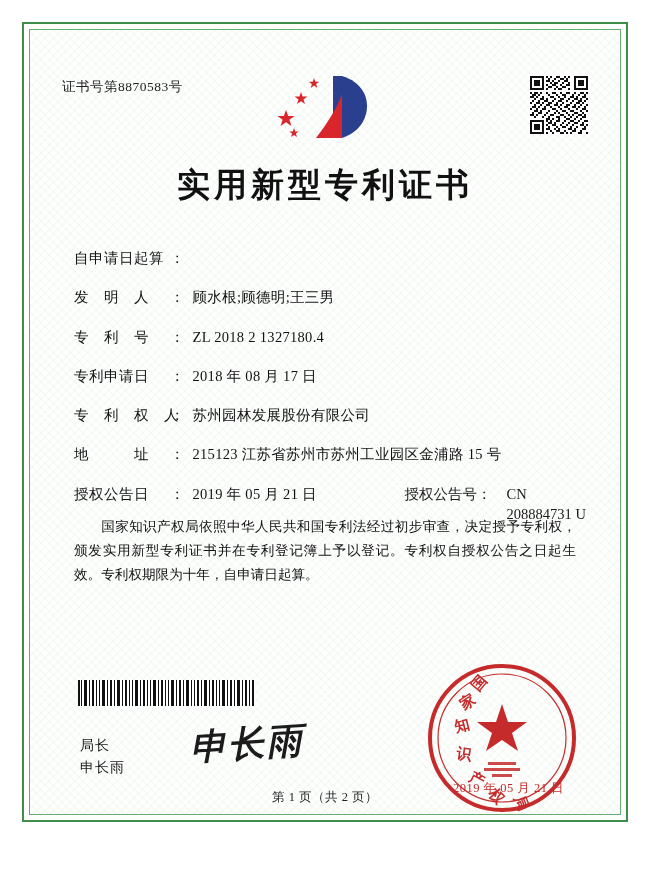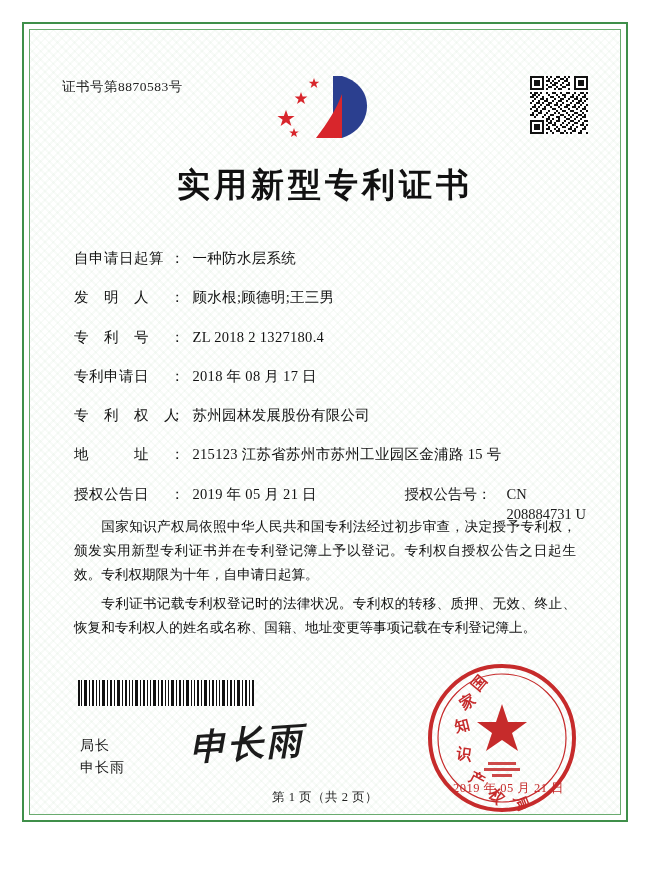--- a/index.html
+++ b/index.html
@@ -446,21 +446,20 @@
     </svg>
   </div>
 
   <div class="title">实用新型专利证书</div>
 
   <div class="fields">
 
     <div class="field-row">
       <span class="field-label">自申请日起算</span>
       <span class="field-sep">：</span>
-      <span class="field-value">一种防水层系统</span>
     </div>
 
     <div class="field-row">
       <span class="field-label">发　明　人</span>
       <span class="field-sep">：</span>
       <span class="field-value">顾水根;顾德明;王三男</span>
     </div>
 
     <div class="field-row">
       <span class="field-label">专　利　号</span>
@@ -491,21 +490,20 @@
       <span class="field-sep">：</span>
       <span class="field-value">2019 年 05 月 21 日</span>
       <span class="label2">授权公告号：</span>
       <span class="value2">CN 208884731 U</span>
     </div>
 
   </div>
 
   <div class="paragraphs">
     <p>国家知识产权局依照中华人民共和国专利法经过初步审查，决定授予专利权，颁发实用新型专利证书并在专利登记簿上予以登记。专利权自授权公告之日起生效。专利权期限为十年，自申请日起算。</p>
-    <p>专利证书记载专利权登记时的法律状况。专利权的转移、质押、无效、终止、恢复和专利权人的姓名或名称、国籍、地址变更等事项记载在专利登记簿上。</p>
   </div>
 
   <div class="barcode">
     <svg viewBox="0 0 176 26" width="176" height="26" shape-rendering="crispEdges" xmlns="http://www.w3.org/2000/svg">
       <rect width="176" height="26" fill="#ffffff"></rect>
       <g fill="#111111">
         <rect x="0" y="0" width="2" height="26"></rect>
           <rect x="3" y="0" width="1" height="26"></rect>
         <rect x="6" y="0" width="3" height="26"></rect>
           <rect x="11" y="0" width="1" height="26"></rect>

